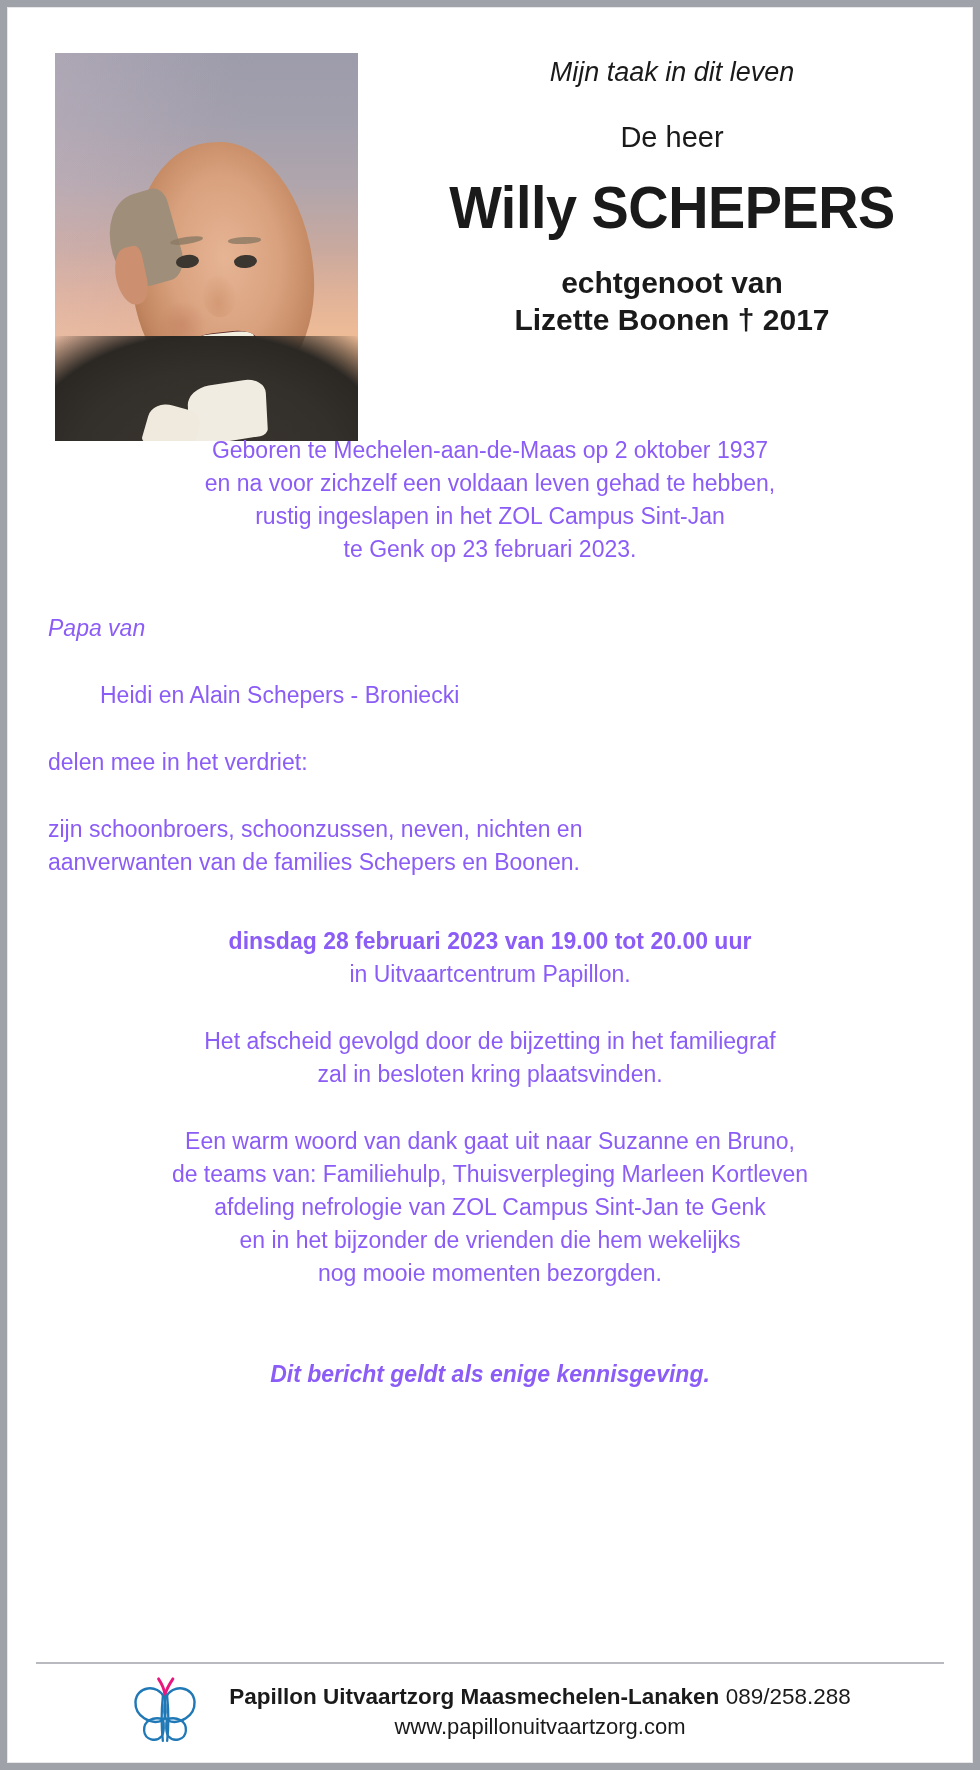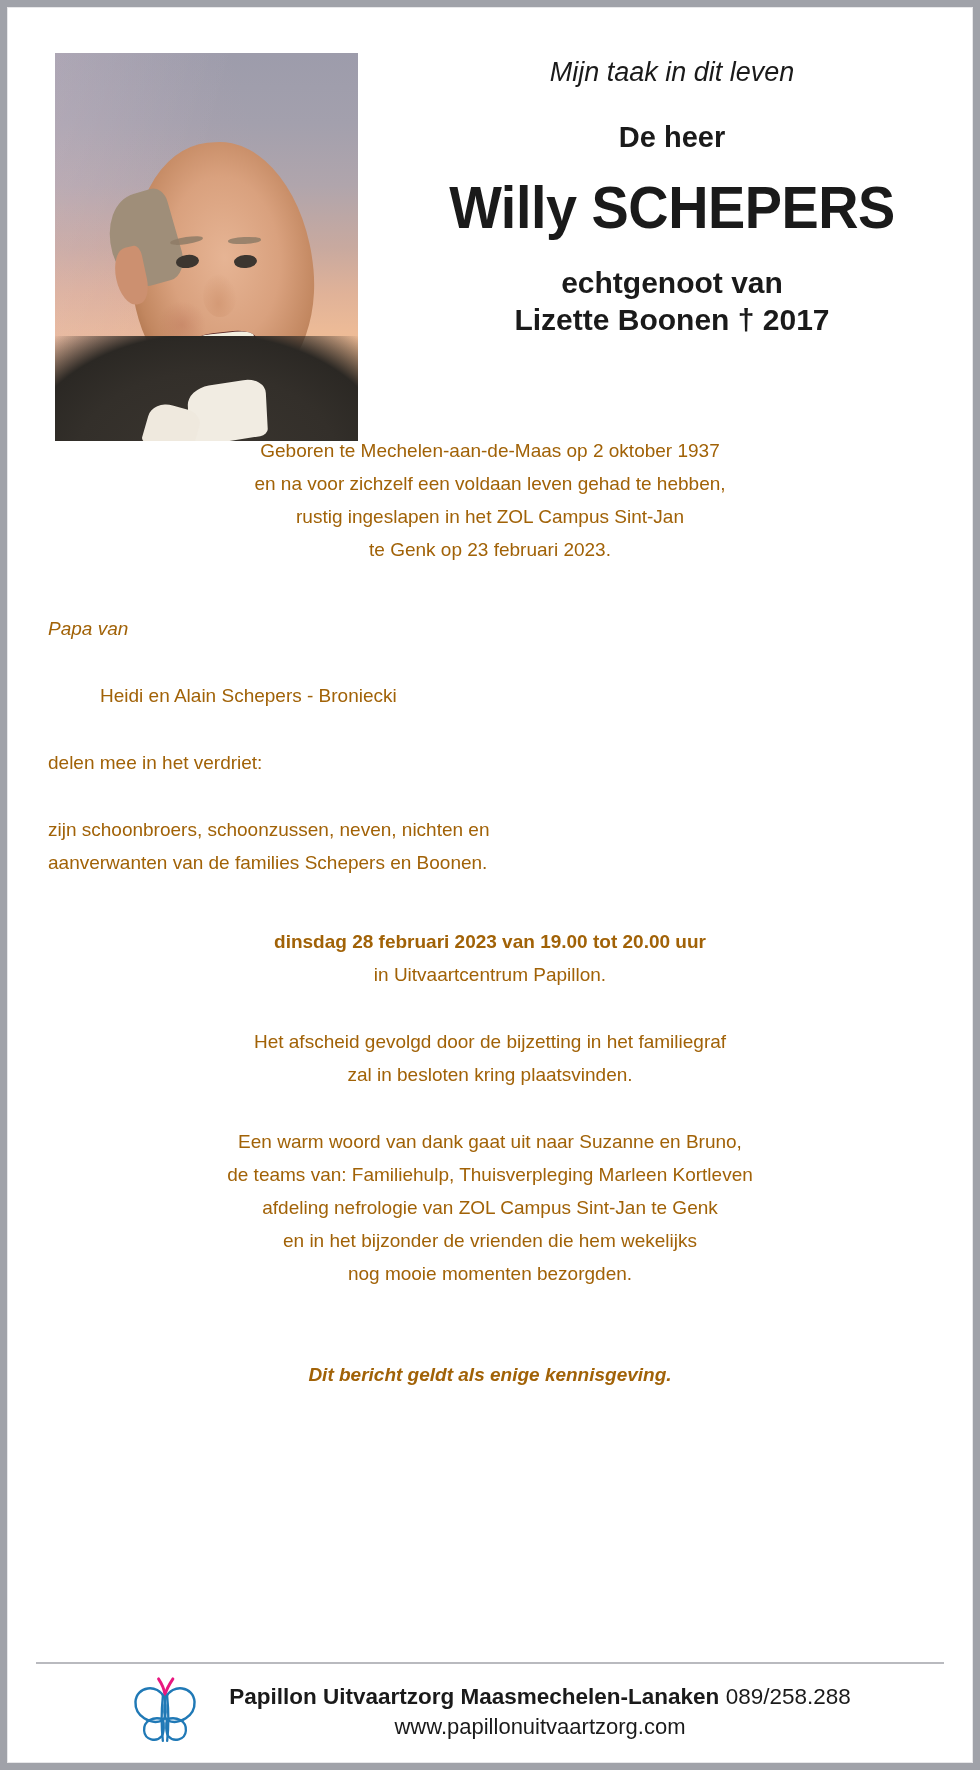--- a/index.html
+++ b/index.html
@@ -216,21 +216,20 @@
   .quote {
     font-style: italic;
     font-size: 27px;
     line-height: 36px;
     color: #1a1a1a;
   }
   .salutation {
     margin-top: 30px;
     font-size: 29px;
     line-height: 34px;
-    font-weight: bold;
   }
   .deceased-name {
     margin-top: 22px;
     font-size: 60px;
     font-weight: bold;
     letter-spacing: -0.5px;
     line-height: 64px;
     transform: scaleX(0.93);
   }
   .spouse {
@@ -240,23 +239,23 @@
     line-height: 37px;
   }
 
   
   .body-block {
     position: relative;
     padding: 0 40px;
   }
   p.t {
     margin: 0;
-    font-size: 19px;
+    font-size: 23px;
     line-height: 33px;
-    color: #a16207;
+    color: #8b5cf6;
   }
   .center { text-align: center; }
   .left { text-align: left; }
   .ital { font-style: italic; }
   .bold { font-weight: bold; }
   .bolditalic { font-weight: bold; font-style: italic; }
   .indent { padding-left: 52px; }
   .gap-md { height: 34px; }
   .gap-lg { height: 46px; }
 

